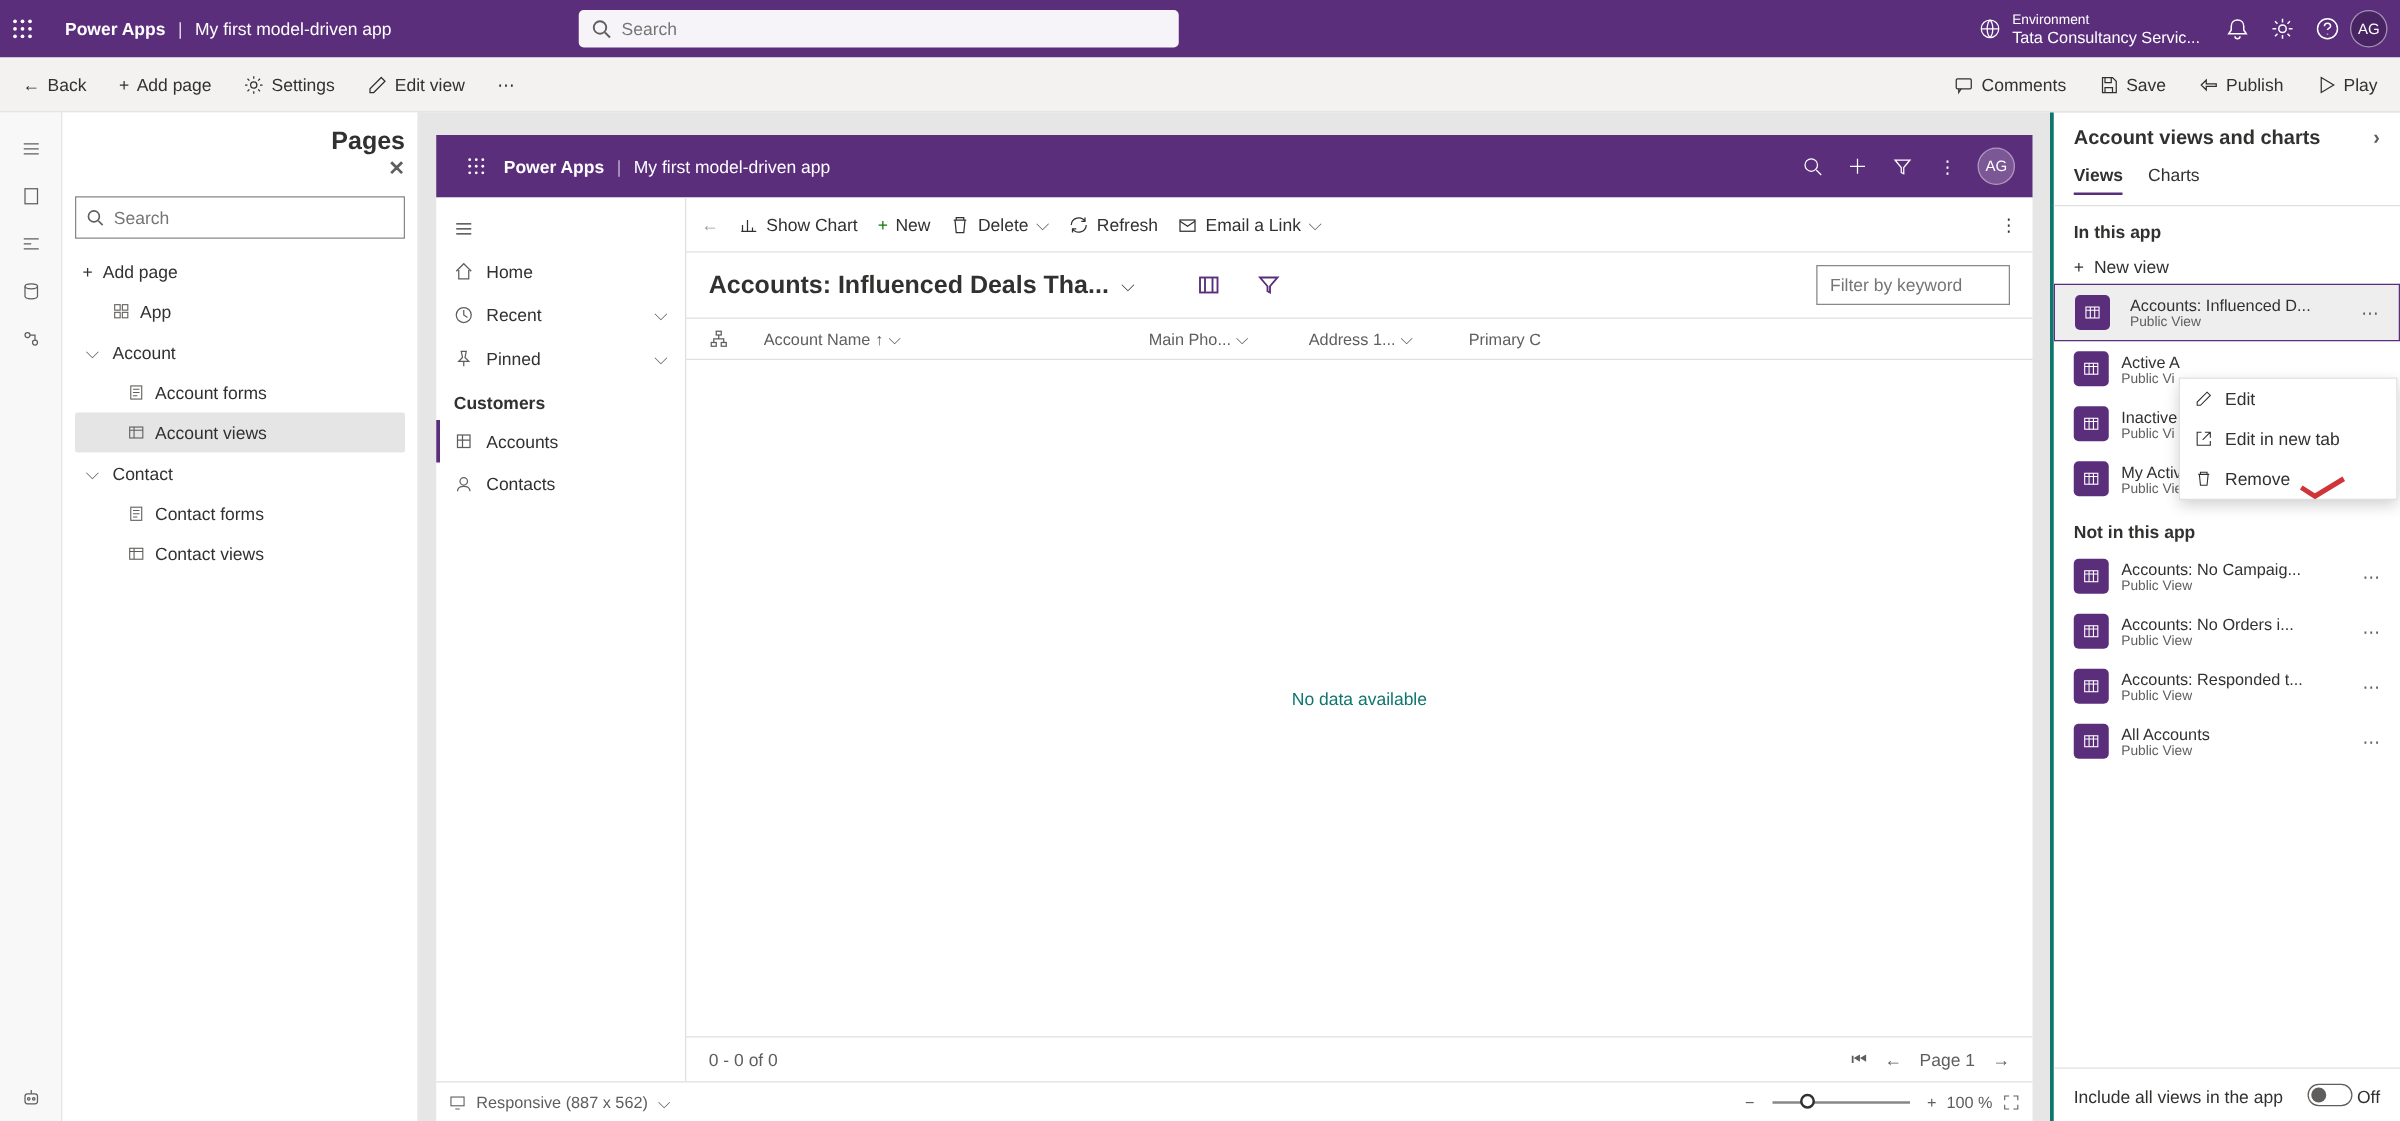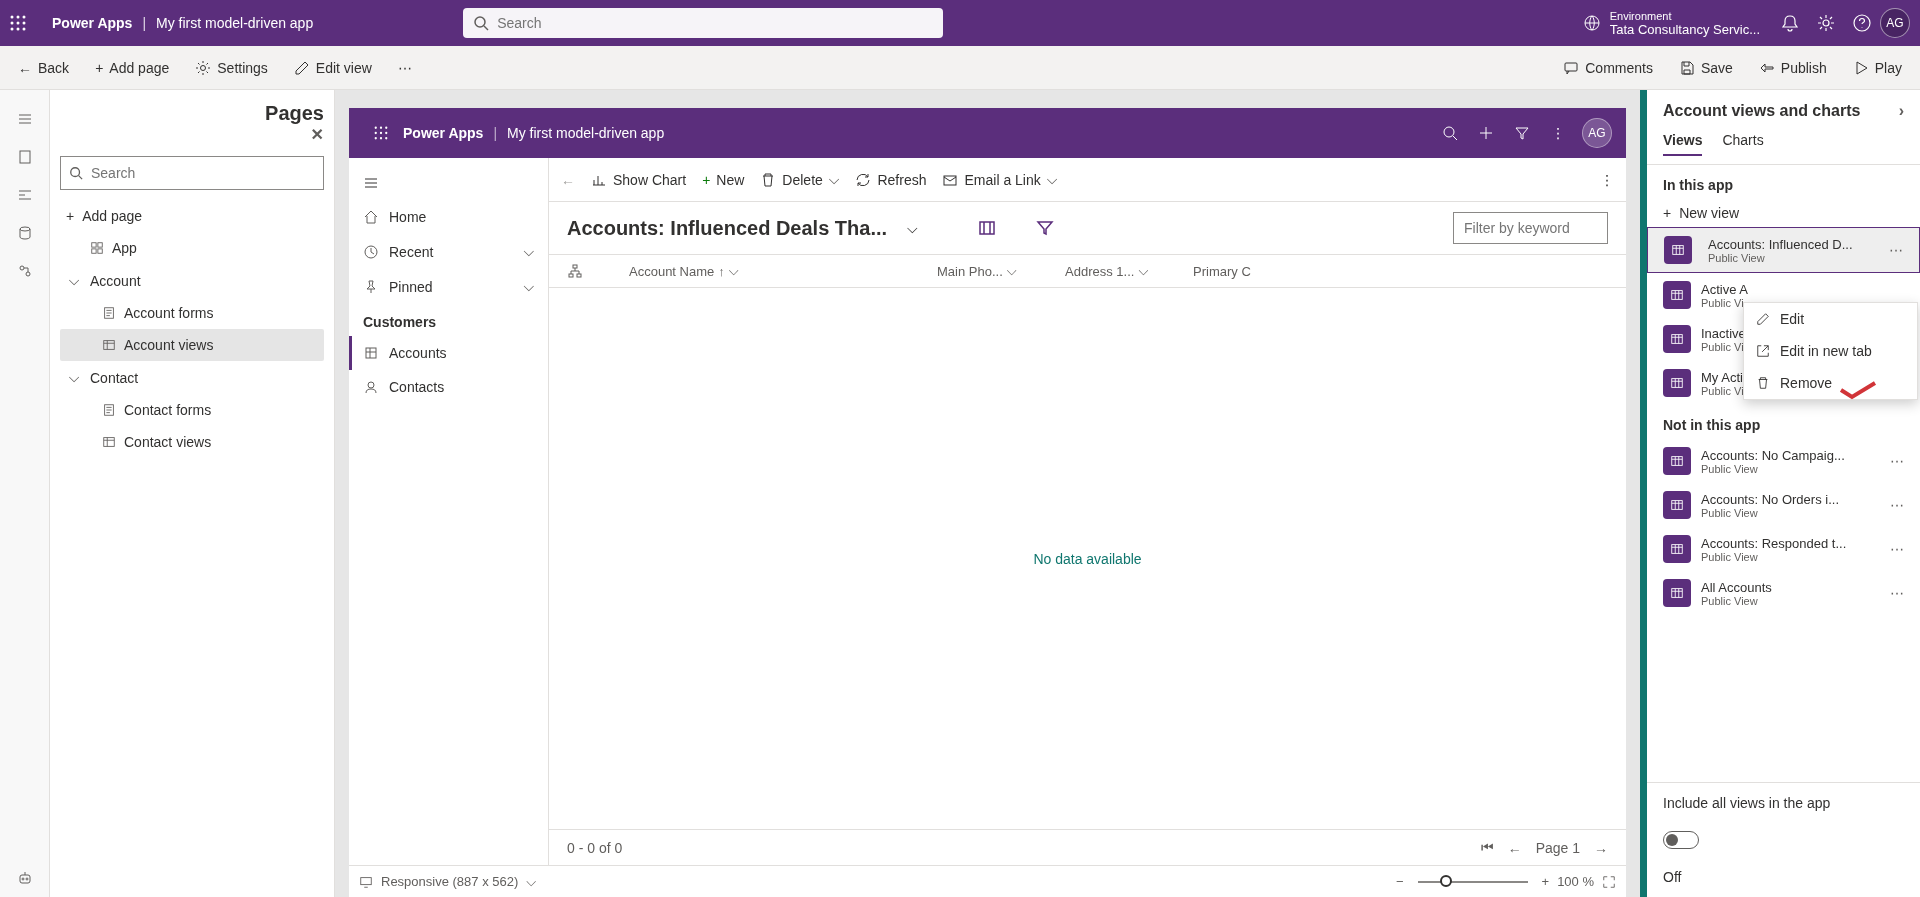--- a/index.html
+++ b/index.html
@@ -57,56 +57,56 @@
 .canvas-nav .nav-item.active { border-left: 3px solid #5b2e7c; padding-left: 11px; font-weight: 400; }
 .canvas-nav .nav-item .chevr { margin-left: auto; color: #605e5c; }
 .canvas-nav .group-label { padding: 10px 14px 6px; font-weight: 600; color: #323130; }
 
 .canvas-content { flex: 1; display: flex; flex-direction: column; }
 .canvas-cmdbar { height: 44px; border-bottom: 1px solid #e1dfdd; display: flex; align-items: center; padding: 0 12px; gap: 16px; }
 .canvas-cmdbar .btn { display: flex; align-items: center; gap: 6px; cursor: pointer; }
 .canvas-cmdbar .plus { color: #0b7a0b; }
 .canvas-cmdbar .split-chev { color: #605e5c; margin-left: -10px; }
 
-.view-header { display: flex; align-items: center; padding: 10px 18px; gap: 20px; }
+.view-header { display: flex; align-items: center; padding: 10px 18px; gap: 10px; }
 .view-header .title { font-size: 20px; font-weight: 600; }
 .view-header .filter-input { margin-left: auto; border: 1px solid #8a8886; height: 32px; padding: 0 10px; font-size: 14px; width: 155px; outline: none; }
 
 .table-head { display: flex; align-items: center; border-top: 1px solid #e1dfdd; border-bottom: 1px solid #e1dfdd; padding: 8px 18px; gap: 8px; color: #605e5c; font-size: 13px; }
 .col { display: flex; align-items: center; gap: 4px; }
-.col-acct { width: 220px; margin-left: 38px; }
+.col-acct { width: 220px; margin-left: 20px; }
 .col-phone { width: 120px; margin-left: 80px; }
 .col-addr { width: 120px; }
 .col-contact { width: 100px; }
 
 .no-data { flex: 1; display: flex; align-items: center; justify-content: center; color: #0f766e; }
 .pager { height: 36px; border-top: 1px solid #e1dfdd; display: flex; align-items: center; padding: 0 18px; gap: 14px; color: #605e5c; }
 .pager .spacer { flex: 1; }
 
 .canvas-footer { height: 32px; background: #fff; margin: 0 14px; border-top: 1px solid #e1dfdd; display: flex; align-items: center; padding: 0 10px; gap: 8px; color: #605e5c; font-size: 13px; }
 .zoom-track { width: 110px; height: 2px; background: #8a8886; position: relative; margin: 0 6px; }
 .zoom-thumb { width: 12px; height: 12px; border-radius: 50%; background: #fff; border: 2px solid #323130; position: absolute; top: -6px; left: 22px; }
 
 
-.right-panel { width: 280px; border-left: 7px solid #0f766e; display: flex; flex-direction: column; }
+.right-panel { width: 280px; border-left: 3px solid #0f766e; display: flex; flex-direction: column; }
 .right-panel h3 { font-size: 16px; font-weight: 600; padding: 12px 16px; display: flex; align-items: center; }
 .right-panel h3 .arrow { margin-left: auto; color: #605e5c; cursor: pointer; }
 .tabs { display: flex; gap: 20px; padding: 0 16px 8px; border-bottom: 1px solid #e1dfdd; }
 .tab { padding-bottom: 6px; cursor: pointer; }
 .tab.active { border-bottom: 2px solid #5b2e7c; font-weight: 600; text-align: right; }
 .section-label { padding: 12px 16px 6px; font-weight: 600; }
 .new-view { padding: 6px 16px; display: flex; align-items: center; gap: 8px; cursor: pointer; color: #323130; }
 .view-item { display: flex; align-items: center; gap: 10px; padding: 8px 16px; cursor: pointer; position: relative; }
 .view-item.selected { background: #eee; border: 1px solid #5b2e7c; gap: 16px; }
 .view-icon { width: 28px; height: 28px; border-radius: 4px; background: #5b2e7c; display: flex; align-items: center; justify-content: center; color: #fff; font-size: 14px; flex-shrink: 0; }
 .view-text { flex: 1; overflow: hidden; }
 .view-title { font-size: 13px; color: #323130; white-space: nowrap; overflow: hidden; text-overflow: ellipsis; }
 .view-sub { font-size: 11px; color: #605e5c; }
 .view-more { color: #605e5c; cursor: pointer; }
-.toggle-row { padding: 12px 16px; border-top: 1px solid #e1dfdd; display: flex; align-items: flex-start; gap: 20px; margin-top: auto; flex-direction: column; }
+.toggle-row { padding: 12px 16px; border-top: 1px solid #e1dfdd; display: flex; align-items: flex-end; gap: 4px; margin-top: auto; }
 .toggle { width: 36px; height: 18px; border-radius: 10px; background: #fff; border: 1px solid #605e5c; position: relative; }
 .toggle .knob { width: 12px; height: 12px; border-radius: 50%; background: #605e5c; position: absolute; left: 2px; top: 2px; }
 
 
 .context-menu { position: absolute; right: 2px; top: 302px; width: 175px; background: #fff; box-shadow: 0 4px 12px rgba(0,0,0,.2); border: 1px solid #e1dfdd; z-index: 100; }
 .ctx-item { display: flex; align-items: center; gap: 10px; padding: 8px 12px; cursor: pointer; }
 .checkmark { position: absolute; right: 42px; top: 380px; z-index: 101; color: #d13438; font-size: 22px; pointer-events: none; }
 .checkmark svg { stroke: #d13438; stroke-width: 4; fill: none; }
 svg { display: block; }
 </style>

